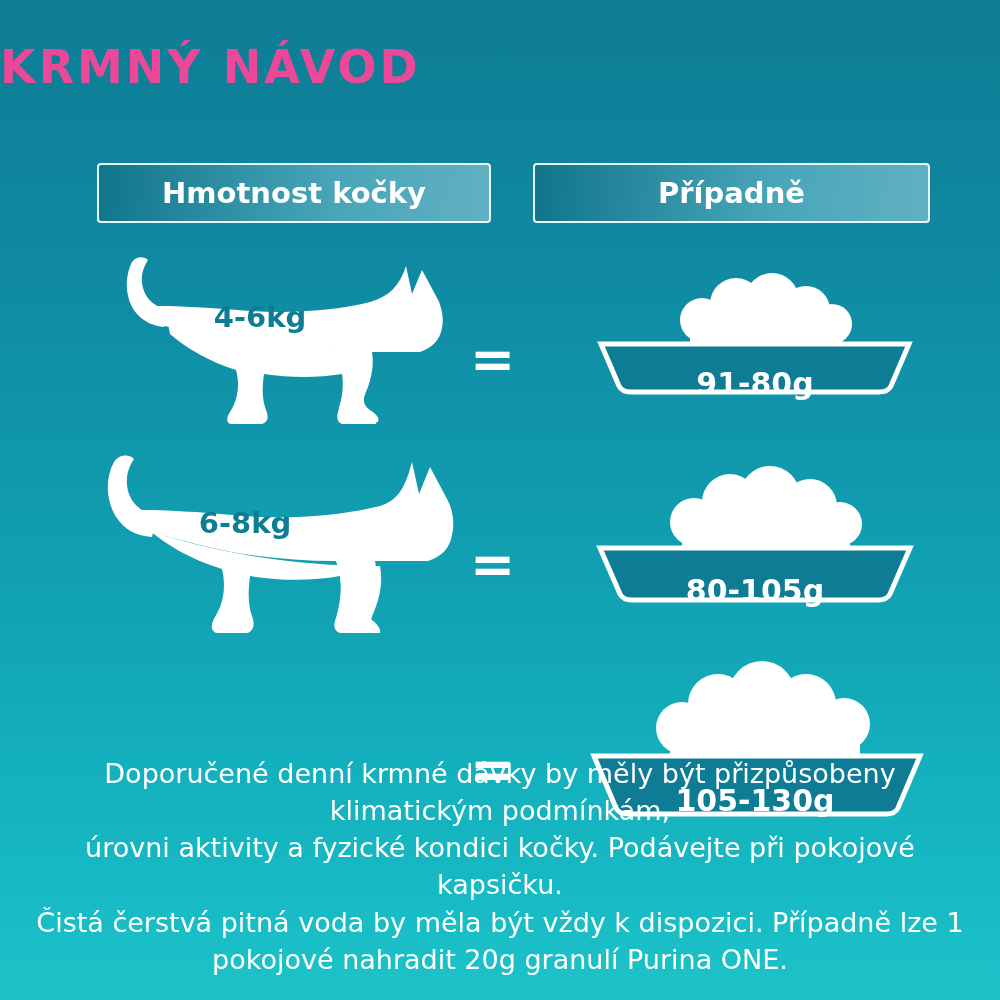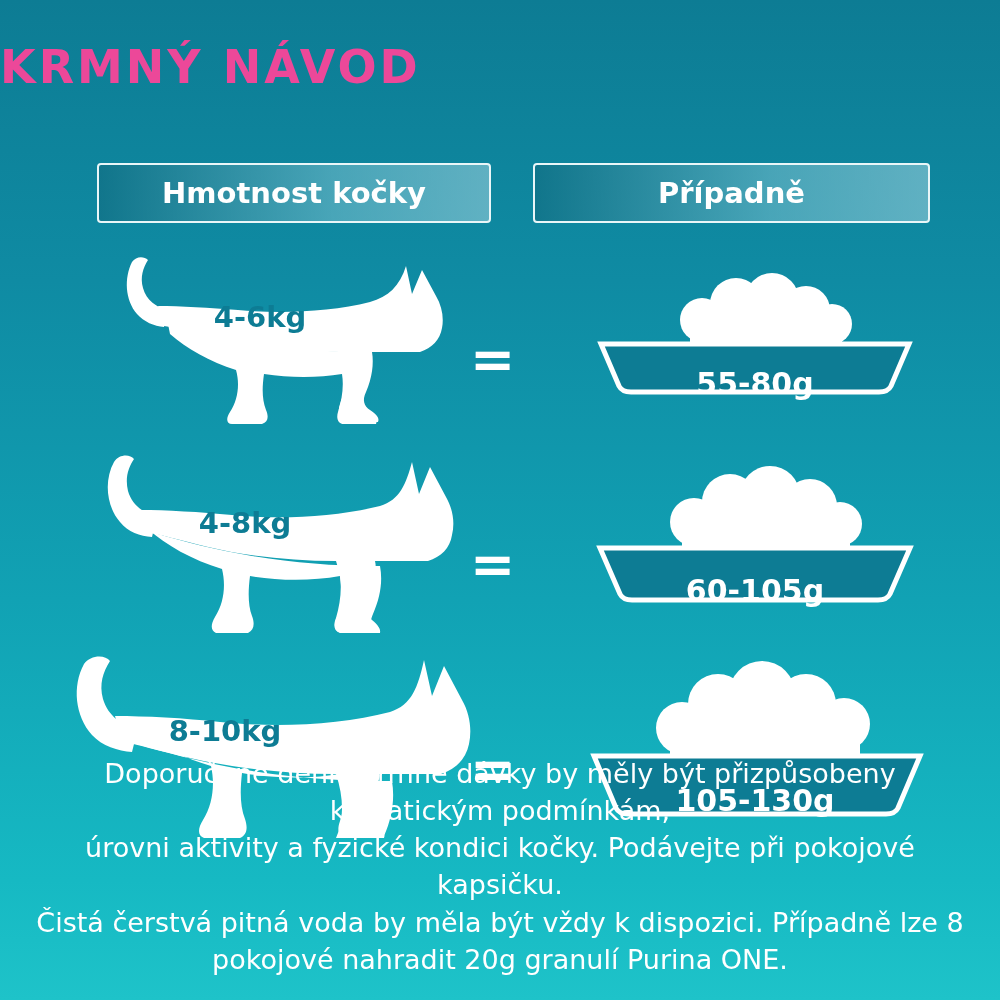--- a/index.html
+++ b/index.html
@@ -108,66 +108,57 @@
           <circle cx="182" cy="42" r="27"></circle>
             <circle cx="216" cy="52" r="24"></circle>
           <circle cx="242" cy="66" r="20"></circle>
             <circle cx="132" cy="74" r="22"></circle>
           <circle cx="170" cy="70" r="25"></circle>
             <circle cx="206" cy="74" r="22"></circle>
           <rect x="100" y="66" width="152" height="20"></rect>
         </g>
         <path fill="#0d7c94" stroke="#ffffff" stroke-width="5" d="M22,86 L330,86 L312,128 Q309,134 300,134 L52,134 Q43,134 40,128 Z" transform="translate(-11,0)"></path>
       </svg>
-      <div class="bowl-label" id="bowl-label-0">55-80g</div>
+      <div class="bowl-label" id="bowl-label-0">91-80g</div>
     </div>
   </div>
 
   <div class="row" id="row-1">
     <div class="cat-wrap">
       <svg width="420" height="185" viewBox="0 0 420 185" aria-hidden="true">
         <path fill="#ffffff" d="M74,14 C64,32 66,58 80,74 C88,84 100,88 112,89 L117,68 C104,66 92,57 88,43 C85,30 88,20 94,11 C90,6 79,6 74,14 Z"></path>
         <path fill="#ffffff" d="M372,14 L379,46 L390,19 L406,49 C413,61 415,75 412,87 C410,100 401,109 388,113 L296,113 C250,113 206,108 168,99 C140,92 118,86 106,84 L100,62 C126,62 160,64 192,67 C240,72 296,69 340,58 C360,52 366,36 372,14 Z"></path>
         <path fill="#ffffff" d="M118,86 C142,93 176,102 212,108 C252,115 296,118 330,118 L340,118 C343,134 340,150 333,166 C329,175 331,181 338,185 L300,185 C294,183 293,177 296,170 C300,157 302,141 300,128 C272,133 240,133 210,128 C208,144 208,157 212,168 C215,176 214,182 208,185 L176,185 C170,182 171,176 175,169 C184,155 186,137 182,121 C152,112 126,97 108,81 Z"></path>
         <path fill="#ffffff" d="M296,113 C303,134 303,154 296,172 C293,180 296,184 302,185 L340,185 C341,181 338,177 332,172 C326,167 324,160 328,151 C335,135 337,120 335,113 Z"></path>
       </svg>
-      <div class="cat-label" id="cat-label-1">4-8kg</div>
+      <div class="cat-label" id="cat-label-1">6-8kg</div>
     </div>
 
     <div class="equals" id="eq-1">=</div>
 
     <div class="bowl-wrap">
       <svg width="330" height="175" viewBox="0 0 330 175" aria-hidden="true">
         <g fill="#ffffff">
           <circle cx="104" cy="64" r="24"></circle>
             <circle cx="140" cy="44" r="28"></circle>
           <circle cx="180" cy="38" r="30"></circle>
             <circle cx="220" cy="48" r="27"></circle>
           <circle cx="250" cy="66" r="22"></circle>
             <circle cx="126" cy="76" r="24"></circle>
           <circle cx="168" cy="70" r="27"></circle>
             <circle cx="210" cy="76" r="24"></circle>
           <rect x="92" y="68" width="168" height="22"></rect>
         </g>
         <path fill="#0d7c94" stroke="#ffffff" stroke-width="5" d="M10,90 L320,90 L300,136 Q297,142 288,142 L42,142 Q33,142 30,136 Z"></path>
       </svg>
-      <div class="bowl-label" id="bowl-label-1">60-105g</div>
+      <div class="bowl-label" id="bowl-label-1">80-105g</div>
     </div>
   </div>
 
   <div class="row" id="row-2">
-    <div class="cat-wrap">
-      <svg width="440" height="190" viewBox="0 0 440 190" aria-hidden="true">
-        <path fill="#ffffff" d="M44,16 C32,38 35,68 52,87 C62,98 78,103 92,104 L98,80 C82,78 68,68 63,51 C59,36 63,24 70,13 C65,6 50,7 44,16 Z"></path>
-        <path fill="#ffffff" d="M384,12 L392,48 L404,18 L422,52 C430,66 432,82 429,96 C426,111 416,121 401,126 L296,126 C244,126 194,120 150,110 C120,103 96,96 82,94 L75,68 C105,68 144,70 180,74 C236,80 300,77 350,64 C372,57 378,39 384,12 Z"></path>
-        <path fill="#ffffff" d="M96,96 C124,104 164,115 206,122 C252,130 302,133 340,133 L352,133 C355,151 352,170 344,188 L304,190 C298,188 297,181 300,173 C305,158 307,140 305,125 C273,131 236,131 202,125 C200,143 200,158 205,171 C208,180 207,187 200,190 L164,190 C157,187 158,180 163,172 C173,156 175,136 171,118 C137,108 107,91 86,73 Z"></path>
-        <path fill="#ffffff" d="M296,126 C304,150 304,173 296,190 L344,190 C346,186 342,181 335,176 C328,170 326,163 331,152 C339,134 341,126 339,126 Z"></path>
-      </svg>
-      <div class="cat-label" id="cat-label-2">8-10kg</div>
-    </div>
 
     <div class="equals" id="eq-2">=</div>
 
     <div class="bowl-wrap">
       <svg width="340" height="180" viewBox="0 0 340 180" aria-hidden="true">
         <g fill="#ffffff">
           <circle cx="92" cy="70" r="26"></circle>
             <circle cx="128" cy="46" r="30"></circle>
           <circle cx="172" cy="36" r="33"></circle>
             <circle cx="216" cy="46" r="30"></circle>
@@ -180,17 +171,17 @@
         </g>
         <path fill="#0d7c94" stroke="#ffffff" stroke-width="5" d="M4,98 L330,98 L308,150 Q305,156 296,156 L38,156 Q29,156 26,150 Z"></path>
       </svg>
       <div class="bowl-label" id="bowl-label-2">105-130g</div>
     </div>
   </div>
 
   <div class="footer">
     <p>Doporučené denní krmné dávky by měly být přizpůsobeny klimatickým podmínkám,</p>
     <p>úrovni aktivity a fyzické kondici kočky. Podávejte při pokojové kapsičku.</p>
-    <p>Čistá čerstvá pitná voda by měla být vždy k dispozici. Případně lze 8</p>
+    <p>Čistá čerstvá pitná voda by měla být vždy k dispozici. Případně lze 1</p>
     <p>pokojové nahradit 20g granulí Purina ONE.</p>
   </div>
 
 </div>
 
 </body></html>

